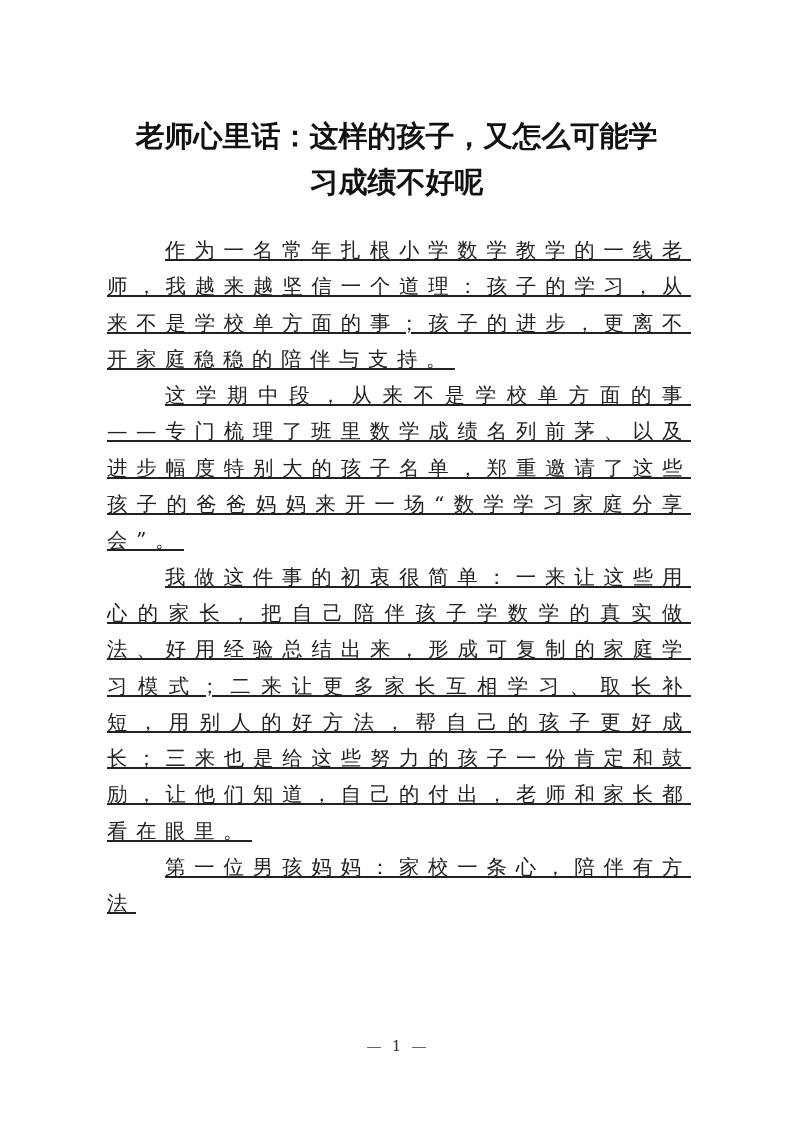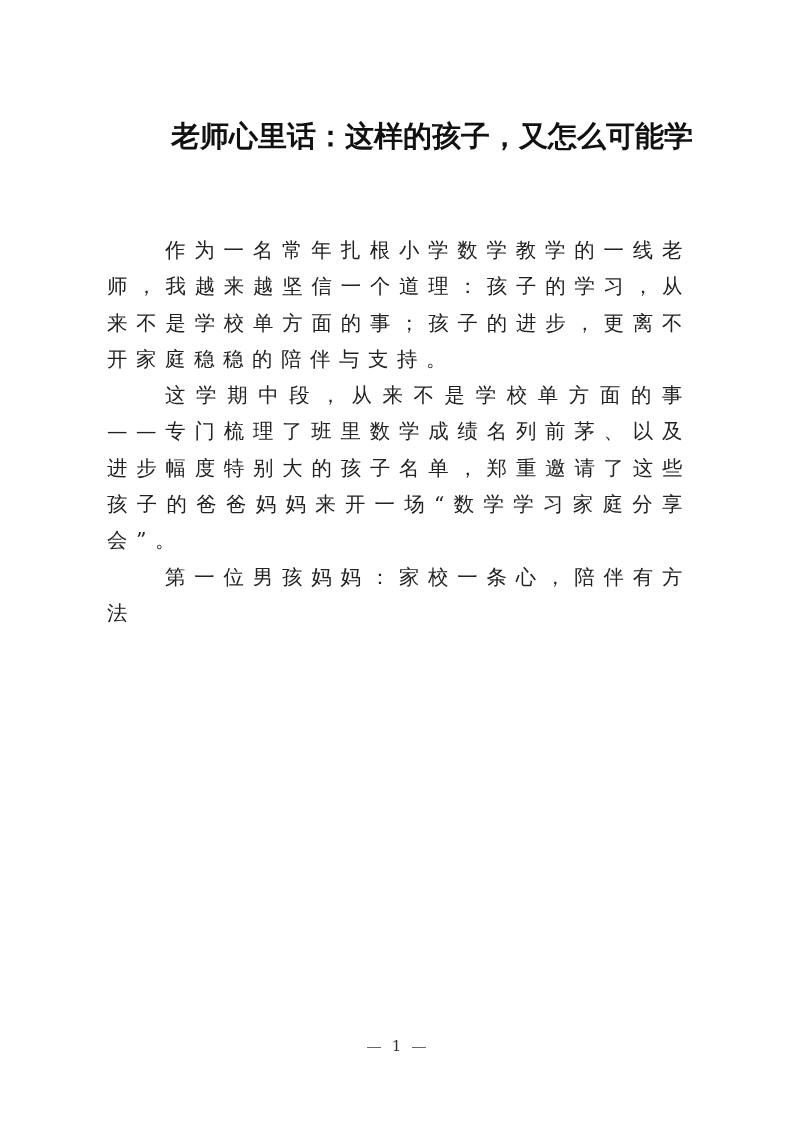--- a/index.html
+++ b/index.html
@@ -26,36 +26,37 @@
       top: 113px;
       width: 593px;
       text-align: center;
       font-family: "DejaVu Sans", "Liberation Sans", sans-serif;
       font-weight: bold;
       font-size: 29px;
       line-height: 46px;
       color: #111111;
       letter-spacing: 0px;
     }
-    .title span { display: block; text-align: right; }
+    .title span { display: block; }
     .body {
       position: absolute;
       left: 107px;
       top: 232px;
       width: 584px;
       font-family: "DejaVu Serif", "Liberation Serif", serif;
       font-size: 20.4px;
       line-height: 36.3px;
       letter-spacing: 8.6px;
       color: #222222;
       text-align: justify;
     }
     .body p {
       margin: 0;
       padding: 0;
+      text-decoration: underline;
     }
     .body p.indent { text-indent: 58px; }
     .footer {
       position: absolute;
       left: 0;
       width: 793px;
       top: 1037px;
       text-align: center;
       font-family: "DejaVu Serif", "Liberation Serif", serif;
       font-size: 15px;
@@ -70,25 +71,27 @@
       margin: 0 6px;
     }
   </style>
 </head>
 <body>
 
 <div class="page">
 
   <h1 class="title" style="margin:0;">
     <span>老师心里话：这样的孩子，又怎么可能学</span>
+    <span>习成绩不好呢</span>
   </h1>
 
   <div class="body">
     <p class="indent">作为一名常年扎根小学数学教学的一线老师，我越来越坚信一个道理：孩子的学习，从来不是学校单方面的事；孩子的进步，更离不开家庭稳稳的陪伴与支持。</p>
     <p class="indent">这学期中段，从来不是学校单方面的事——专门梳理了班里数学成绩名列前茅、以及进步幅度特别大的孩子名单，郑重邀请了这些孩子的爸爸妈妈来开一场“数学学习家庭分享会”。</p>
+    <p class="indent">我做这件事的初衷很简单：一来让这些用心的家长，把自己陪伴孩子学数学的真实做法、好用经验总结出来，形成可复制的家庭学习模式；二来让更多家长互相学习、取长补短，用别人的好方法，帮自己的孩子更好成长；三来也是给这些努力的孩子一份肯定和鼓励，让他们知道，自己的付出，老师和家长都看在眼里。</p>
     <p class="indent">第一位男孩妈妈：家校一条心，陪伴有方法</p>
 
   </div>
 
   <div class="footer">
     <span class="dash"></span>
     <span>1</span>
     <span class="dash"></span>
   </div>
 

